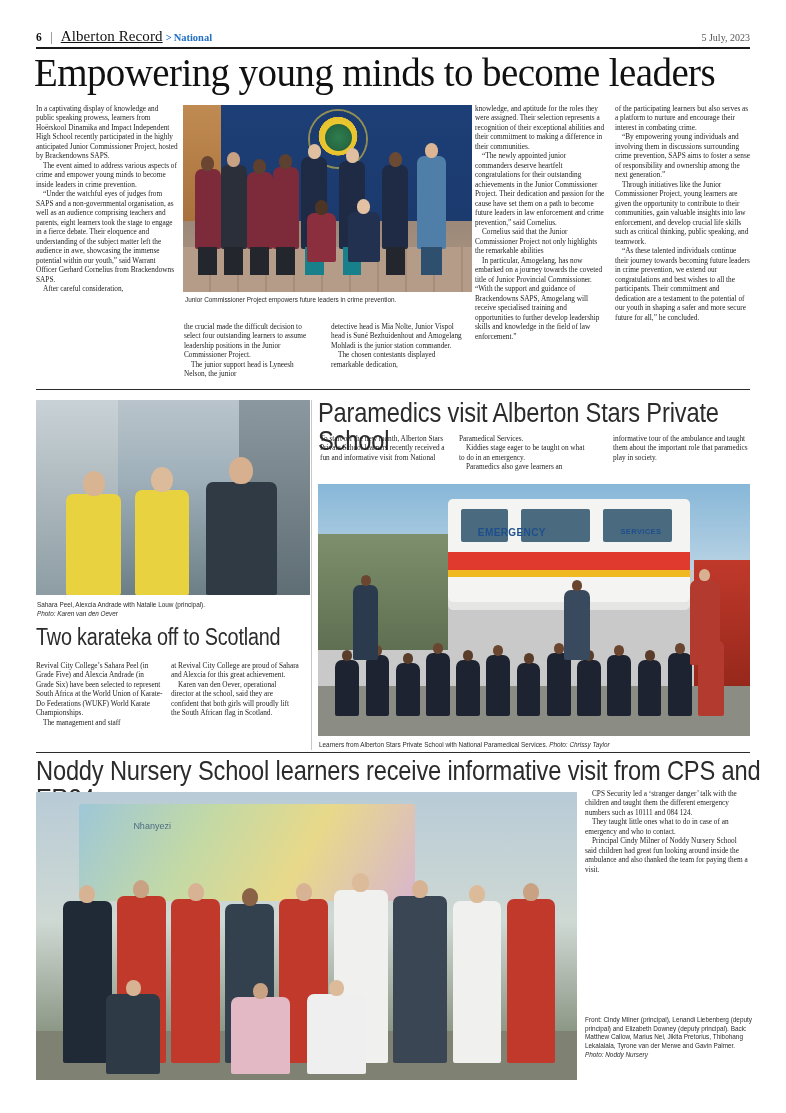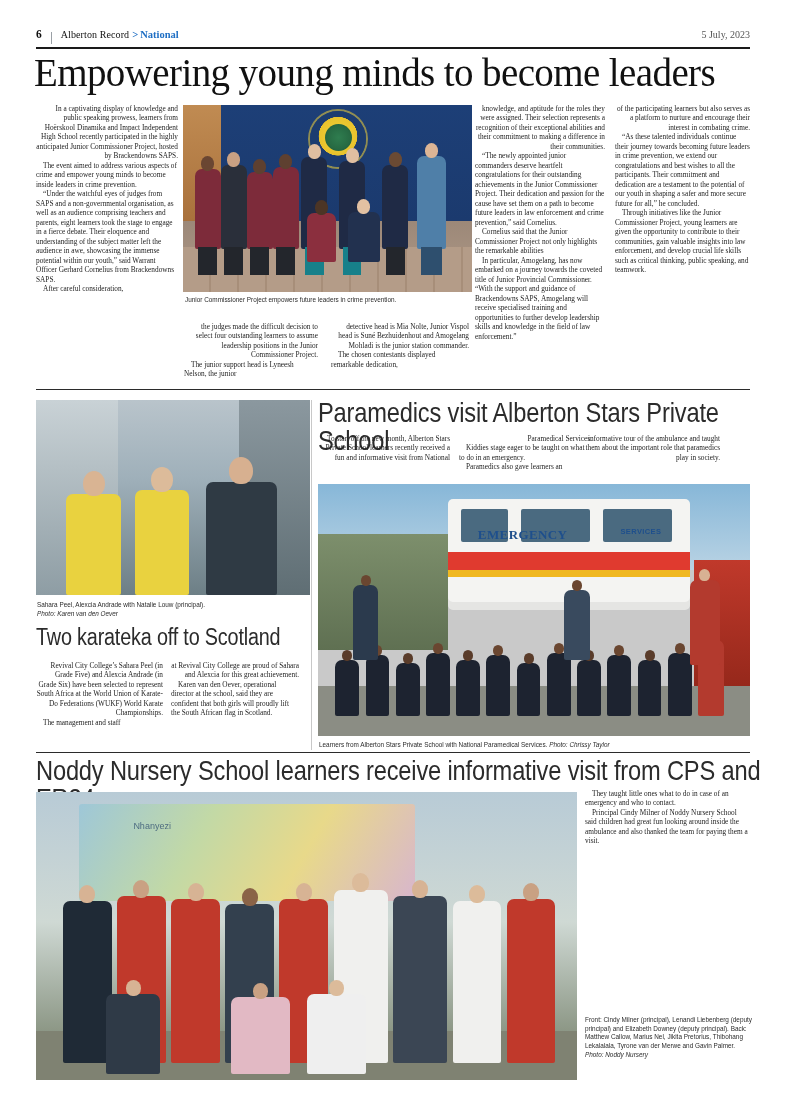--- a/index.html
+++ b/index.html
@@ -18,21 +18,21 @@
     display: flex; align-items: baseline;
   }
   .mast-pageno {
     font-family: "Liberation Serif", serif;
     font-weight: bold; font-size: 11.5px; color: #111;
     padding-right: 9px;
   }
   .mast-divider { width: 1px; height: 12px; background: #9aa0a6; align-self: center; }
   .mast-pub {
     font-family: "Liberation Serif", serif;
-    font-size: 10px; color: #111; padding-left: 9px; letter-spacing: .1px;
+    font-size: 15px; color: #111; padding-left: 9px; letter-spacing: .1px; text-decoration: underline;
   }
   .mast-arrow { color: #1f6fc4; font-weight: bold; font-size: 10.5px; padding: 0 2px 0 3px; }
   .mast-section {
     font-family: "Liberation Serif", serif;
     font-weight: bold; font-size: 10.5px; color: #1f6fc4;
   }
   .mast-date {
     margin-left: auto; font-size: 10px; color: #555;
     font-family: "Liberation Serif", serif;
   }
@@ -61,21 +61,21 @@
   
   .col {
     position: absolute;
     font-family: "Liberation Serif", serif;
     font-size: 7.3px;
     line-height: 1.30;
     text-align: left;
     color: #232323;
   }
   .col p { text-indent: 7px; margin: 0; }
-  .col p.first { text-indent: 0; text-align: right; }
+  .col p.first { text-indent: 0; }
 
   
   .caption {
     position: absolute;
     font-family: "Liberation Sans", sans-serif;
     font-size: 6.4px; line-height: 1.35; color: #2b2b2b;
   }
   .caption i { font-style: italic; }
 
   
@@ -191,38 +191,39 @@
     <div class="fig" style="left:43%;width:10%;height:26%;background:#8b2f3e;bottom:16%;">
         <span class="head" style="background:#4c3525;"></span>
       </div>
     <div class="fig" style="left:57%;width:11%;height:27%;background:#22314f;bottom:16%;">
         <span class="head" style="background:#e3c1a2;"></span>
       </div>
   </div>
   <div class="caption" style="left:185px; top:296px; width:288px;">Junior Commissioner Project empowers future leaders in crime prevention.</div>
 
   <div class="col" style="left:184px; top:322px; width:134px;">
-    <p class="first">the judges made the difficult decision to select four outstanding learners to assume leadership positions in the Junior Commissioner Project.</p>
+    <p class="first">the crucial made the difficult decision to select four outstanding learners to assume leadership positions in the Junior Commissioner Project.</p>
     <p>The junior support head is Lyneesh Nelson, the junior</p>
   </div>
   <div class="col" style="left:331px; top:322px; width:138px;">
     <p class="first">detective head is Mia Nolte, Junior Vispol head is Suné Bezhuidenhout and Amogelang Mohladi is the junior station commander.</p>
     <p>The chosen contestants displayed remarkable dedication,</p>
   </div>
 
   <div class="col" style="left:475px; top:104px; width:130px;">
     <p class="first">knowledge, and aptitude for the roles they were assigned. Their selection represents a recognition of their exceptional abilities and their commitment to making a difference in their communities.</p>
     <p>“The newly appointed junior commanders deserve heartfelt congratulations for their outstanding achievements in the Junior Commissioner Project. Their dedication and passion for the cause have set them on a path to become future leaders in law enforcement and crime prevention,” said Cornelius.</p>
     <p>Cornelius said that the Junior Commissioner Project not only highlights the remarkable abilities</p>
     <p>In particular, Amogelang, has now embarked on a journey towards the coveted title of Junior Provincial Commissioner. “With the support and guidance of Brackendowns SAPS, Amogelang will receive specialised training and opportunities to further develop leadership skills and knowledge in the field of law enforcement.”</p>
   </div>
   <div class="col" style="left:615px; top:104px; width:135px;">
     <p class="first">of the participating learners but also serves as a platform to nurture and encourage their interest in combating crime.</p>
+    <p>“By empowering young individuals and involving them in discussions surrounding crime prevention, SAPS aims to foster a sense of responsibility and ownership among the next generation.”</p>
+    <p>Through initiatives like the Junior Commissioner Project, young learners are given the opportunity to contribute to their communities, gain valuable insights into law enforcement, and develop crucial life skills such as critical thinking, public speaking, and teamwork.</p>
     <p>“As these talented individuals continue their journey towards becoming future leaders in crime prevention, we extend our congratulations and best wishes to all the participants. Their commitment and dedication are a testament to the potential of our youth in shaping a safer and more secure future for all,” he concluded.</p>
-    <p>Through initiatives like the Junior Commissioner Project, young learners are given the opportunity to contribute to their communities, gain valuable insights into law enforcement, and develop crucial life skills such as critical thinking, public speaking, and teamwork.</p>
   </div>
 
   <div class="hr-thin" style="left:36px; top:389px; width:714px;"></div>
 
   <div class="photo" style="left:36px; top:400px; width:274px; height:195px;">
     <div class="p2-bg"></div>
     <div class="p2-wallL"></div>
     <div class="p2-wallR"></div>
 
     <div class="fig" style="left:11%;width:20%;height:52%;background:#e9d23f;bottom:0;">
@@ -258,36 +259,36 @@
   <div class="headline h-condensed" style="position:absolute; left:318px; top:399px; width:520px; font-size:27.5px;">Paramedics visit Alberton Stars Private School</div>
 
   <div class="col" style="left:320px; top:434px; width:130px;">
     <p class="first">To start off the new month, Alberton Stars Private School learners recently received a fun and informative visit from National</p>
   </div>
   <div class="col" style="left:459px; top:434px; width:133px;">
     <p class="first">Paramedical Services.</p>
     <p>Kiddies stage eager to be taught on what to do in an emergency.</p>
     <p>Paramedics also gave learners an</p>
   </div>
-  <div class="col" style="left:583px; top:434px; width:137px;">
+  <div class="col" style="left:613px; top:434px; width:137px;">
     <p class="first">informative tour of the ambulance and taught them about the important role that paramedics play in society.</p>
   </div>
 
   <div class="photo" style="left:318px; top:484px; width:432px; height:252px;">
     <div class="p3-sky"></div>
     <div class="p3-wall"></div>
     <div class="p3-amb"></div>
     <div class="p3-ambstripe"></div>
     <div class="p3-ambstripe2"></div>
     <div class="p3-win" style="left:33%;top:10%;width:11%;height:13%;"></div>
     <div class="p3-win" style="left:47%;top:10%;width:16%;height:13%;"></div>
     <div class="p3-win" style="left:66%;top:10%;width:16%;height:13%;"></div>
     <div class="p3-red"></div>
     <div class="p3-ground"></div>
-    <div style="position:absolute;left:37%;top:17%;font-family:Liberation Serif, serif;font-size:13px;font-weight:bold;color:#1e4f8c;letter-spacing:.4px;">EMERGENCY</div>
+    <div style="position:absolute;left:37%;top:17%;font-family:Liberation Sans, sans-serif;font-size:10px;font-weight:bold;color:#1e4f8c;letter-spacing:.4px;">EMERGENCY</div>
     <div style="position:absolute;left:70%;top:17%;font-family:'Liberation Sans',sans-serif;font-size:7.5px;font-weight:bold;color:#1e4f8c;letter-spacing:.4px;">SERVICES</div>
 
     <div class="fig" style="left:4%;width:5.5%;height:22%;background:#1d2330;bottom:8%;">
         <span class="head" style="background:#5a3c2a;width:10px;height:11px;margin-left:-5px;top:-10px;"></span>
       </div>
     <div class="fig" style="left:11%;width:5.5%;height:24%;background:#1d2330;bottom:8%;">
         <span class="head" style="background:#6a4630;width:10px;height:11px;margin-left:-5px;top:-10px;"></span>
       </div>
     <div class="fig" style="left:18%;width:5.5%;height:21%;background:#1d2330;bottom:8%;">
         <span class="head" style="background:#5a3c2a;width:10px;height:11px;margin-left:-5px;top:-10px;"></span>
@@ -381,20 +382,21 @@
       </div>
     <div class="fig" style="left:36%;width:11%;height:27%;background:#e2b9c4;bottom:2%;">
         <span class="head" style="background:#c9a183;width:15px;height:16px;margin-left:-7.5px;top:-14px;"></span>
       </div>
     <div class="fig" style="left:50%;width:11%;height:28%;background:#efefef;bottom:2%;">
         <span class="head" style="background:#dcbb9a;width:15px;height:16px;margin-left:-7.5px;top:-14px;"></span>
       </div>
   </div>
 
   <div class="col" style="left:585px; top:789px; width:165px;">
+    <p>CPS Security led a ‘stranger danger’ talk with the children and taught them the different emergency numbers such as 10111 and 084 124.</p>
     <p>They taught little ones what to do in case of an emergency and who to contact.</p>
     <p>Principal Cindy Milner of Noddy Nursery School said children had great fun looking around inside the ambulance and also thanked the team for paying them a visit.</p>
   </div>
 
   <div class="caption" style="left:585px; top:1016px; width:168px;">
     <span>Front: Cindy Milner (principal), Lenandi Liebenberg (deputy principal) and Elizabeth Downey (deputy principal). Back: Matthew Callow, Marius Nel, Jikita Pretorius, Thibohang Lekalalala, Tyrone van der Merwe and Gavin Palmer.</span>
     <i>Photo: Noddy Nursery</i>
   </div>
 
 </div>

